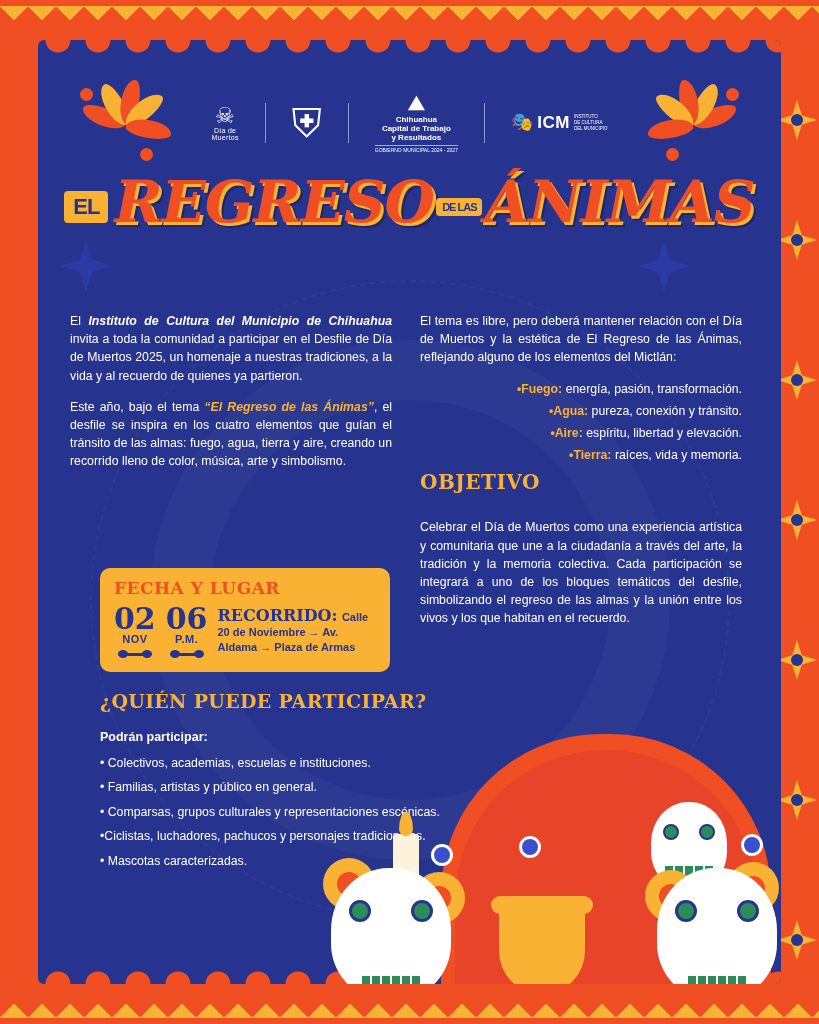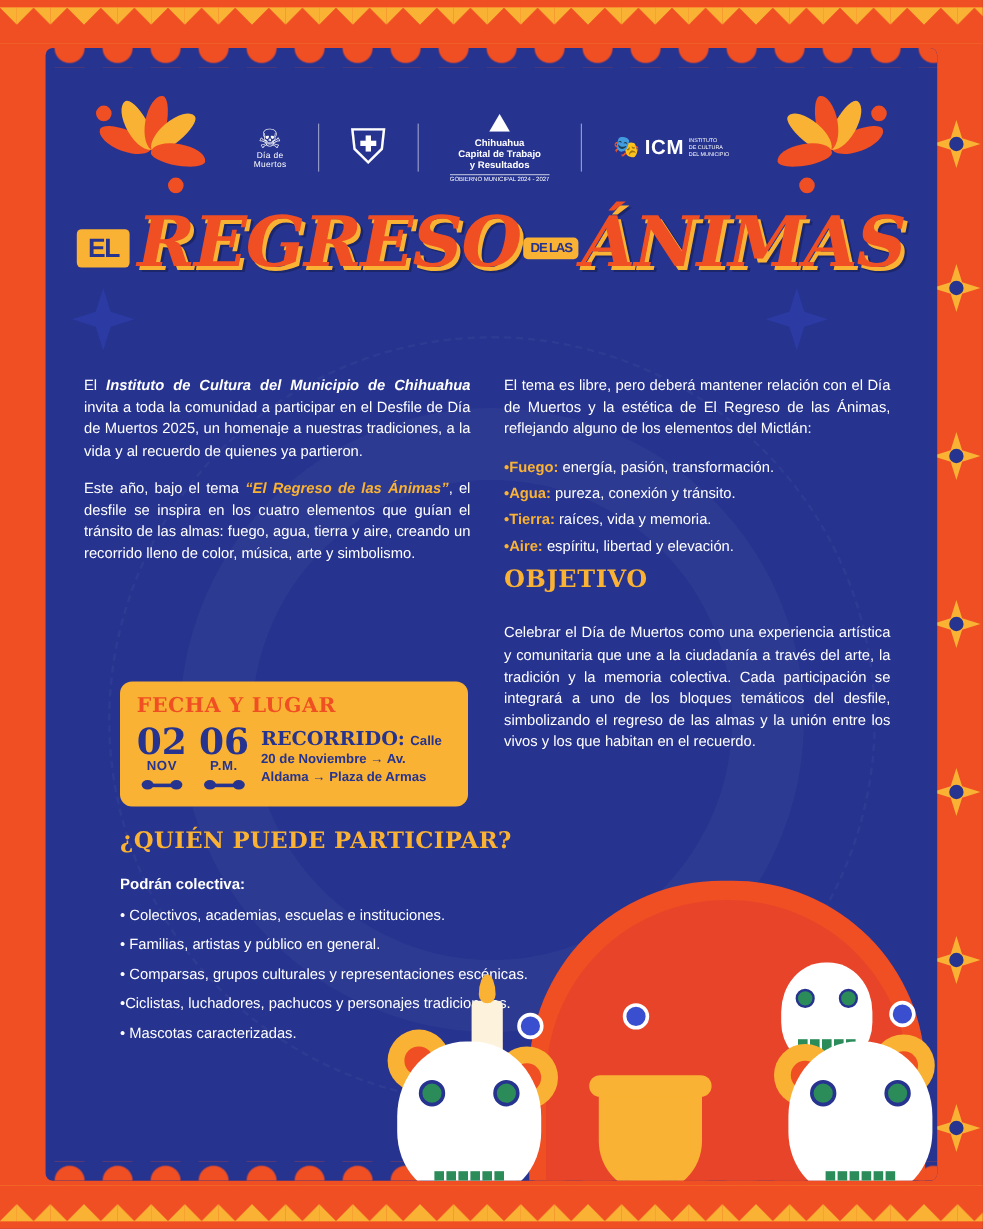--- a/index.html
+++ b/index.html
@@ -144,21 +144,21 @@
 
   
   .cols { position: absolute; top: 272px; left: 32px; right: 30px; display: flex; gap: 28px; }
   .col { width: 322px; }
   .col p {
     color: #fff; font-size: 12.3px; line-height: 1.48;
     text-align: justify; margin-bottom: 13px;
   }
   .col p b { font-style: italic; }
   .hi-yellow { color: #f9b233; font-weight: bold; font-style: italic; }
-  .bullets p { margin-bottom: 4px; text-align: left; }
+  .bullets p { margin-bottom: 4px; text-align: right; }
   .b-label { color: #f9b233; font-weight: bold; }
   .heading-y {
     color: #f9b233; font-weight: bold; font-size: 20px;
     letter-spacing: .5px; margin: 6px 0 24px;
     font-family: "DejaVu Serif", serif;
   }
 
   
   .datebox {
     position: absolute; left: 62px; top: 528px;
@@ -326,22 +326,22 @@
         <p>
           <span>Este año, bajo el tema </span><span class="hi-yellow">“El Regreso de las Ánimas”</span><span>, el desfile se inspira en los cuatro elementos que guían el tránsito de las almas: fuego, agua, tierra y aire, creando un recorrido lleno de color, música, arte y simbolismo.</span>
         </p>
       </div>
 
       <div class="col">
         <p>El tema es libre, pero deberá mantener relación con el Día de Muertos y la estética de El Regreso de las Ánimas, reflejando alguno de los elementos del Mictlán:</p>
         <div class="bullets">
           <p><span class="b-label">•Fuego:</span><span> energía, pasión, transformación.</span></p>
           <p><span class="b-label">•Agua:</span><span> pureza, conexión y tránsito.</span></p>
+          <p><span class="b-label">•Aire:</span><span> espíritu, libertad y elevación.</span></p>
           <p><span class="b-label">•Tierra:</span><span> raíces, vida y memoria.</span></p>
-          <p><span class="b-label">•Aire:</span><span> espíritu, libertad y elevación.</span></p>
         </div>
         <div class="heading-y">OBJETIVO</div>
         <p>Celebrar el Día de Muertos como una experiencia artística y comunitaria que une a la ciudadanía a través del arte, la tradición y la memoria colectiva. Cada participación se integrará a uno de los bloques temáticos del desfile, simbolizando el regreso de las almas y la unión entre los vivos y los que habitan en el recuerdo.</p>
       </div>
     </div>
 
     <div class="datebox">
       <div class="dl">FECHA Y LUGAR</div>
       <div class="row">
         <div class="dnum">
@@ -361,21 +361,21 @@
         <div class="recorrido">
           <span class="rt">RECORRIDO:</span>
           <span class="rtx calle">Calle</span>
           <div class="rtx">20 de Noviembre → Av. Aldama → Plaza de Armas</div>
         </div>
       </div>
     </div>
 
     <div class="quien">
       <div class="h">¿QUIÉN PUEDE PARTICIPAR?</div>
-      <div class="lead">Podrán colectiva:</div>
+      <div class="lead">Podrán participar:</div>
       <ul>
         <li>• Colectivos, academias, escuelas e instituciones.</li>
         <li>• Familias, artistas y público en general.</li>
         <li>• Comparsas, grupos culturales y representaciones escénicas.</li>
         <li>•Ciclistas, luchadores, pachucos y personajes tradicionales.</li>
         <li>• Mascotas caracterizadas.</li>
       </ul>
     </div>
 
     <div class="altar">

